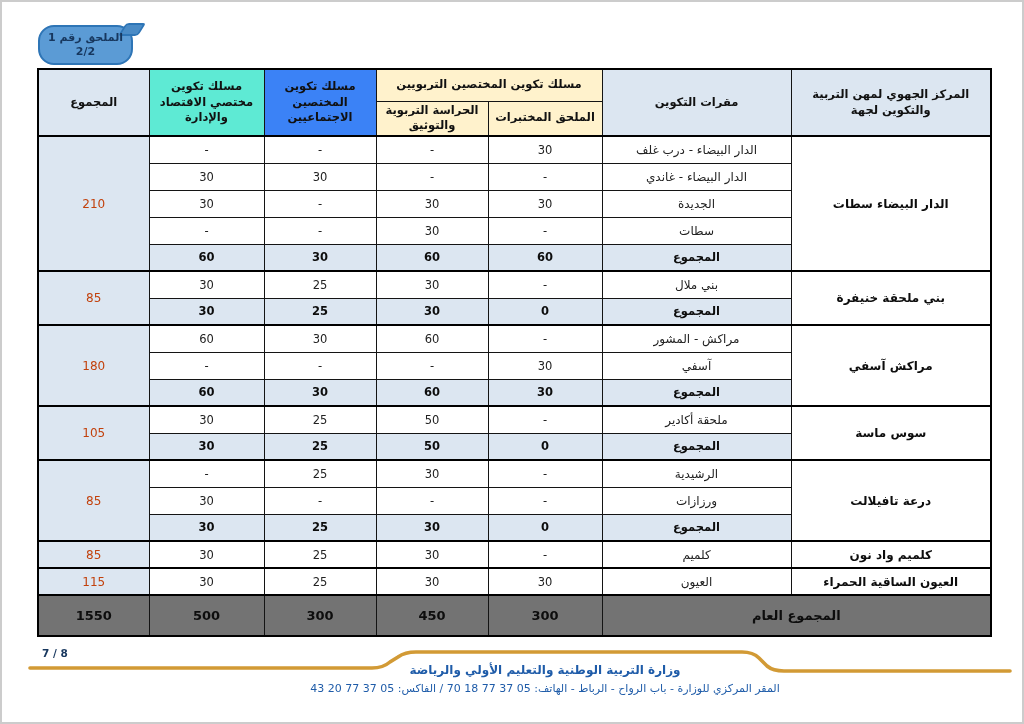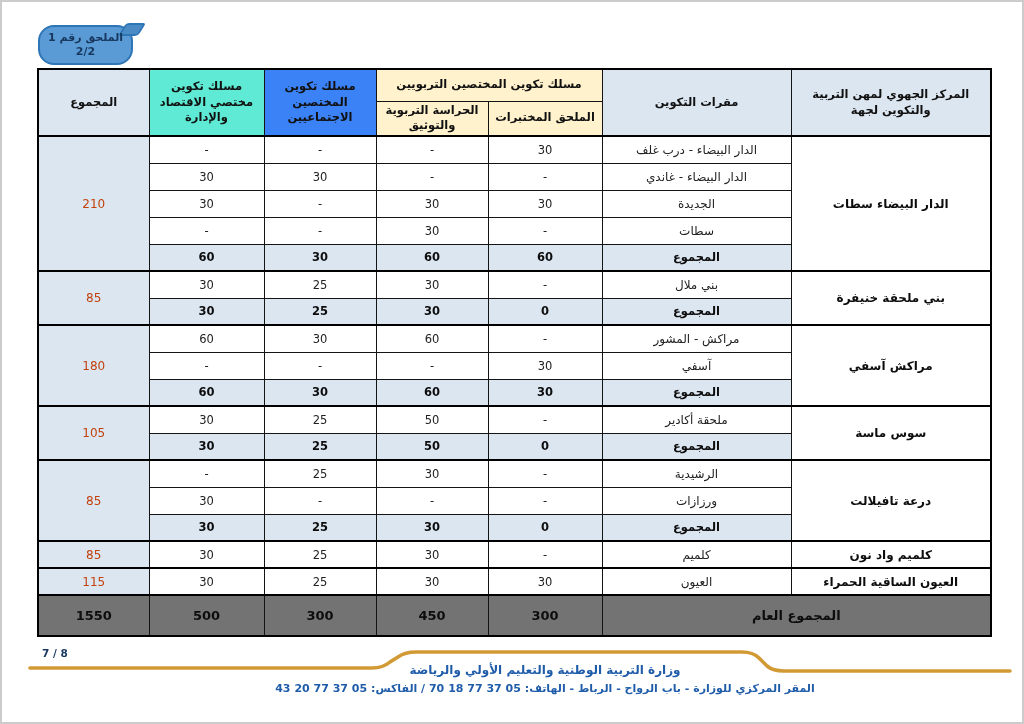--- a/index.html
+++ b/index.html
@@ -82,21 +82,21 @@
     direction:ltr;
   }
   .gold-line { position:absolute; left:0; top:640px; z-index:1; }
   .footer-text1 {
     position:absolute; left:66px; top:663px; width:958px;
     text-align:center; font-size:12px; font-weight:bold;
     color:#1f5ca9; z-index:2;
   }
   .footer-text2 {
     position:absolute; left:66px; top:682px; width:958px;
-    text-align:center; font-size:11px; font-weight:bold;
+    text-align:center; font-size:11px; font-weight:normal;
     color:#1f5ca9; z-index:2;
   }
 </style>
 </head>
 <body>
 
 <div class="page"></div>
 
 <div class="badge">
   <div class="badge-fold"></div>

